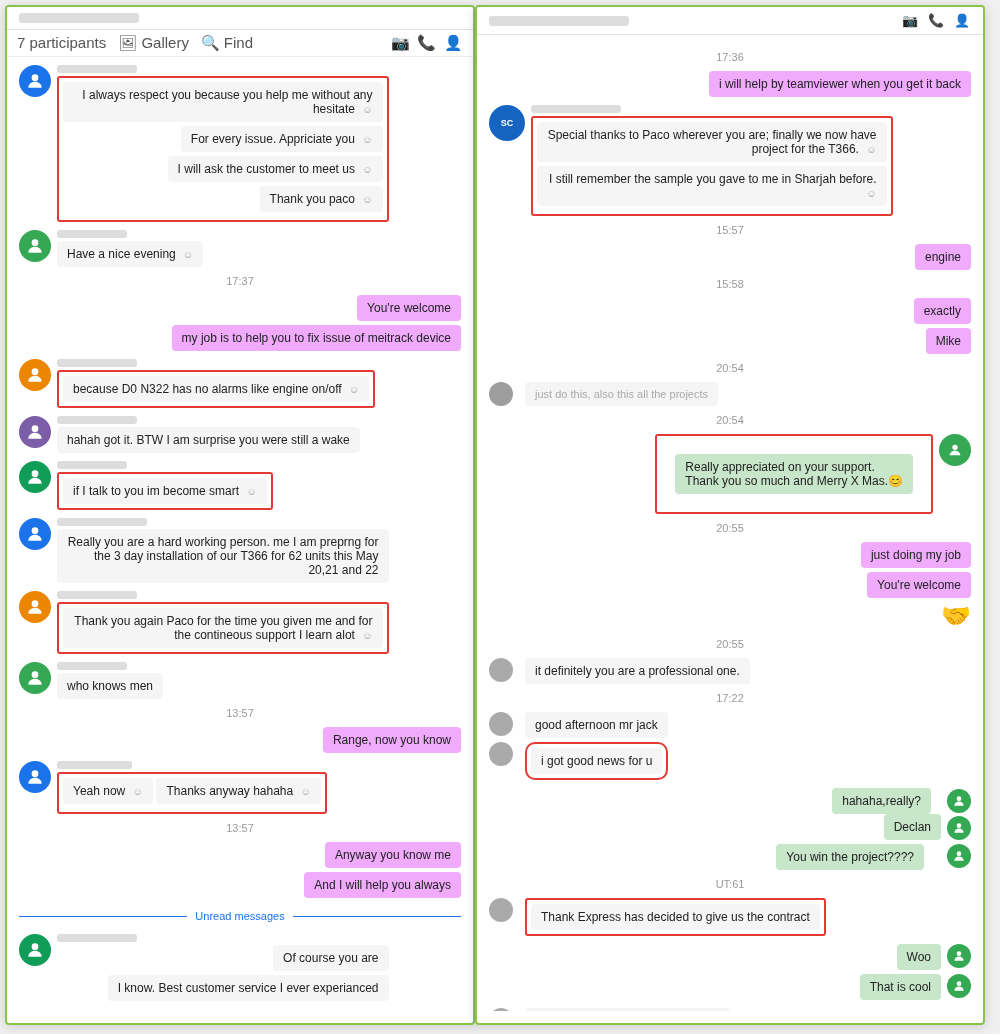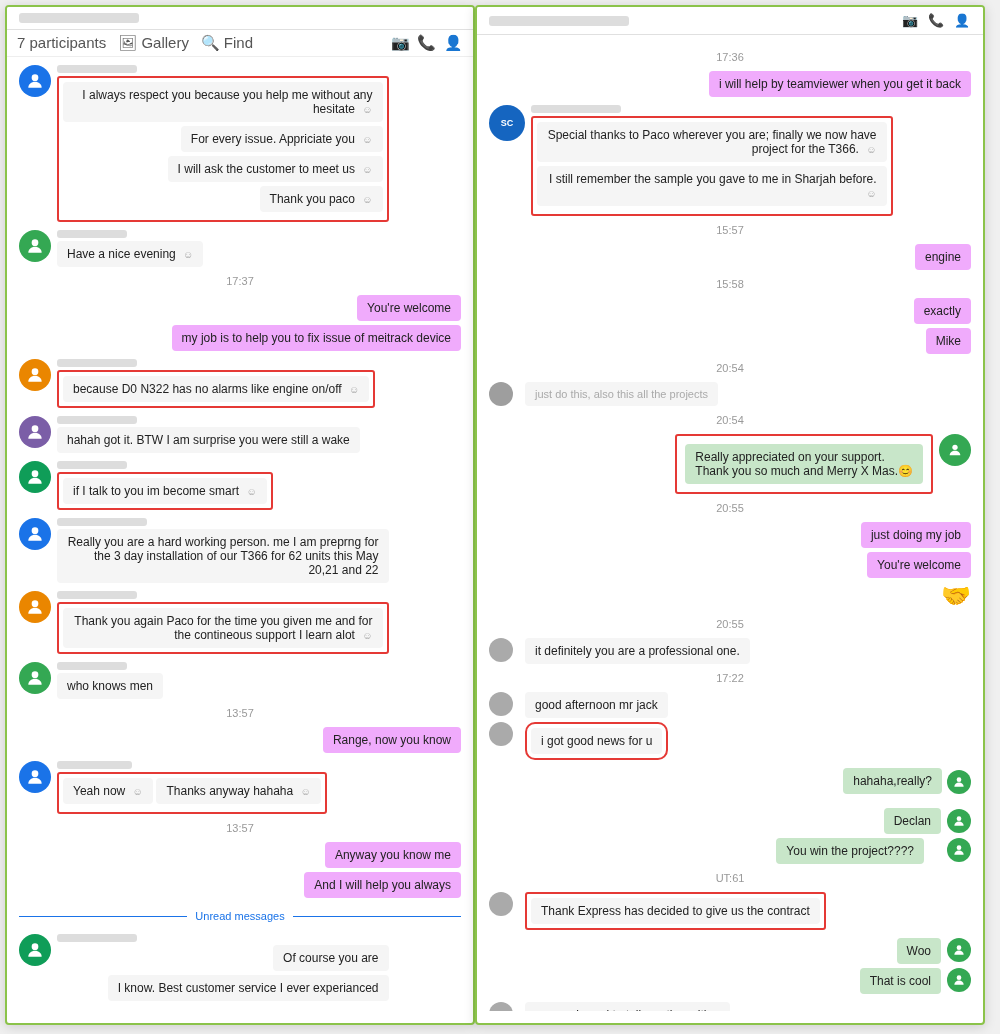--- a/index.html
+++ b/index.html
@@ -417,21 +417,21 @@
     </div>
 
     <div class="timestamp-center">20:54</div>
     <div style="display:flex; flex-direction:row-reverse; margin-bottom:8px; align-items:flex-start; gap:6px;">
       <div class="avatar green">
         <svg viewBox="0 0 24 24" width="16" height="16" fill="white">
             <circle cx="12" cy="8" r="4"></circle>
             <path d="M4 20c0-4 3.6-7 8-7s8 3 8 7"></path>
           </svg>
       </div>
-      <div class="red-outline" style="padding:8px;">
+      <div class="red-outline" style="padding:18px;">
         <div class="bubble green-sent">Really appreciated on your support.<br>Thank you so much and Merry X Mas.😊</div>
       </div>
     </div>
 
     <div class="timestamp-center">20:55</div>
     <div style="display:flex; justify-content:flex-end; margin-bottom:4px;">
       <div class="bubble sent">just doing my job</div>
     </div>
     <div style="display:flex; justify-content:flex-end; margin-bottom:4px;">
       <div class="bubble sent">You're welcome</div>
@@ -452,30 +452,30 @@
       <div class="small-avatar" style="background:#aaa; width:24px; height:24px; border-radius:50%;"></div>
       <div class="bubble" style="margin-left:6px;">good afternoon mr jack</div>
     </div>
     <div class="msg-row" style="margin-bottom:8px;">
       <div class="small-avatar" style="background:#aaa; width:24px; height:24px; border-radius:50%;"></div>
       <div class="red-outline" style="padding:4px; margin-left:6px;border-radius:10px;">
         <div class="bubble">i got good news for u</div>
       </div>
     </div>
 
-    <div style="display:flex; flex-direction:row-reverse; gap:5px; align-items:flex-end; margin-bottom:14px;">
+    <div style="display:flex; flex-direction:row-reverse; gap:16px; align-items:center; margin-bottom:0;">
       <div class="avatar green" style="width:24px;height:24px;">
         <svg viewBox="0 0 24 24" width="14" height="14" fill="white">
             <circle cx="12" cy="8" r="4"></circle>
             <path d="M4 20c0-4 3.6-7 8-7s8 3 8 7"></path>
           </svg>
       </div>
       <div class="bubble green-sent">hahaha,really?</div>
     </div>
-    <div style="display:flex; flex-direction:row-reverse; gap:6px; align-items:center; margin-bottom:4px;">
+    <div style="display:flex; flex-direction:row-reverse; gap:6px; align-items:flex-end; margin-bottom:4px;">
       <div class="avatar green" style="width:24px;height:24px;">
         <svg viewBox="0 0 24 24" width="14" height="14" fill="white">
             <circle cx="12" cy="8" r="4"></circle>
             <path d="M4 20c0-4 3.6-7 8-7s8 3 8 7"></path>
           </svg>
       </div>
       <div class="bubble green-sent">Declan</div>
     </div>
     <div style="display:flex; flex-direction:row-reverse; gap:23px; align-items:flex-start; margin-bottom:8px;">
       <div class="avatar green" style="width:24px;height:24px;">

